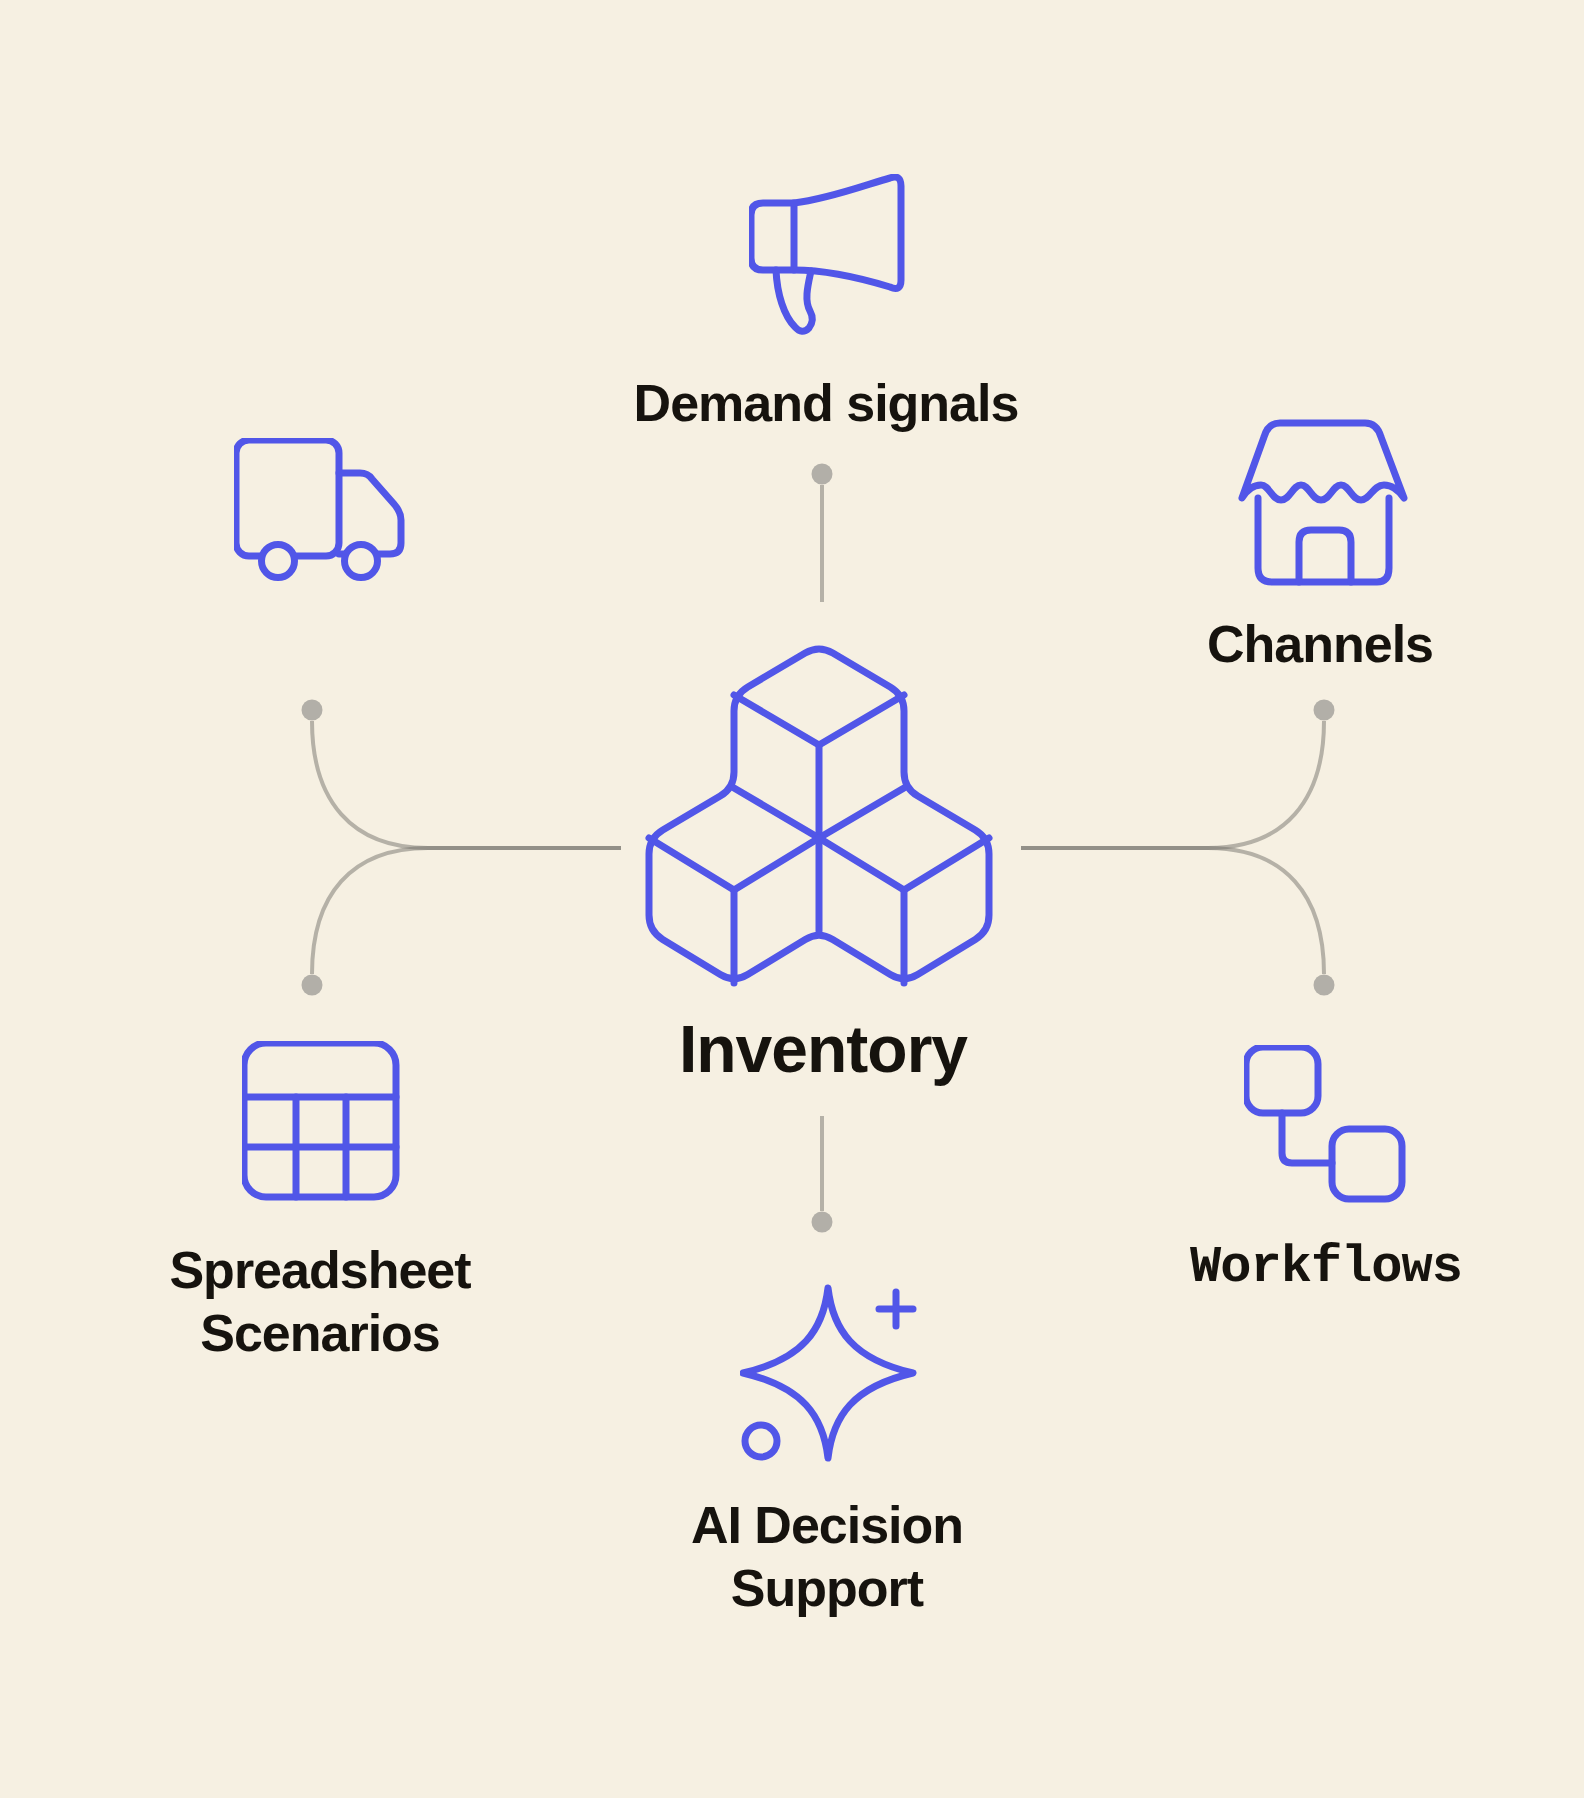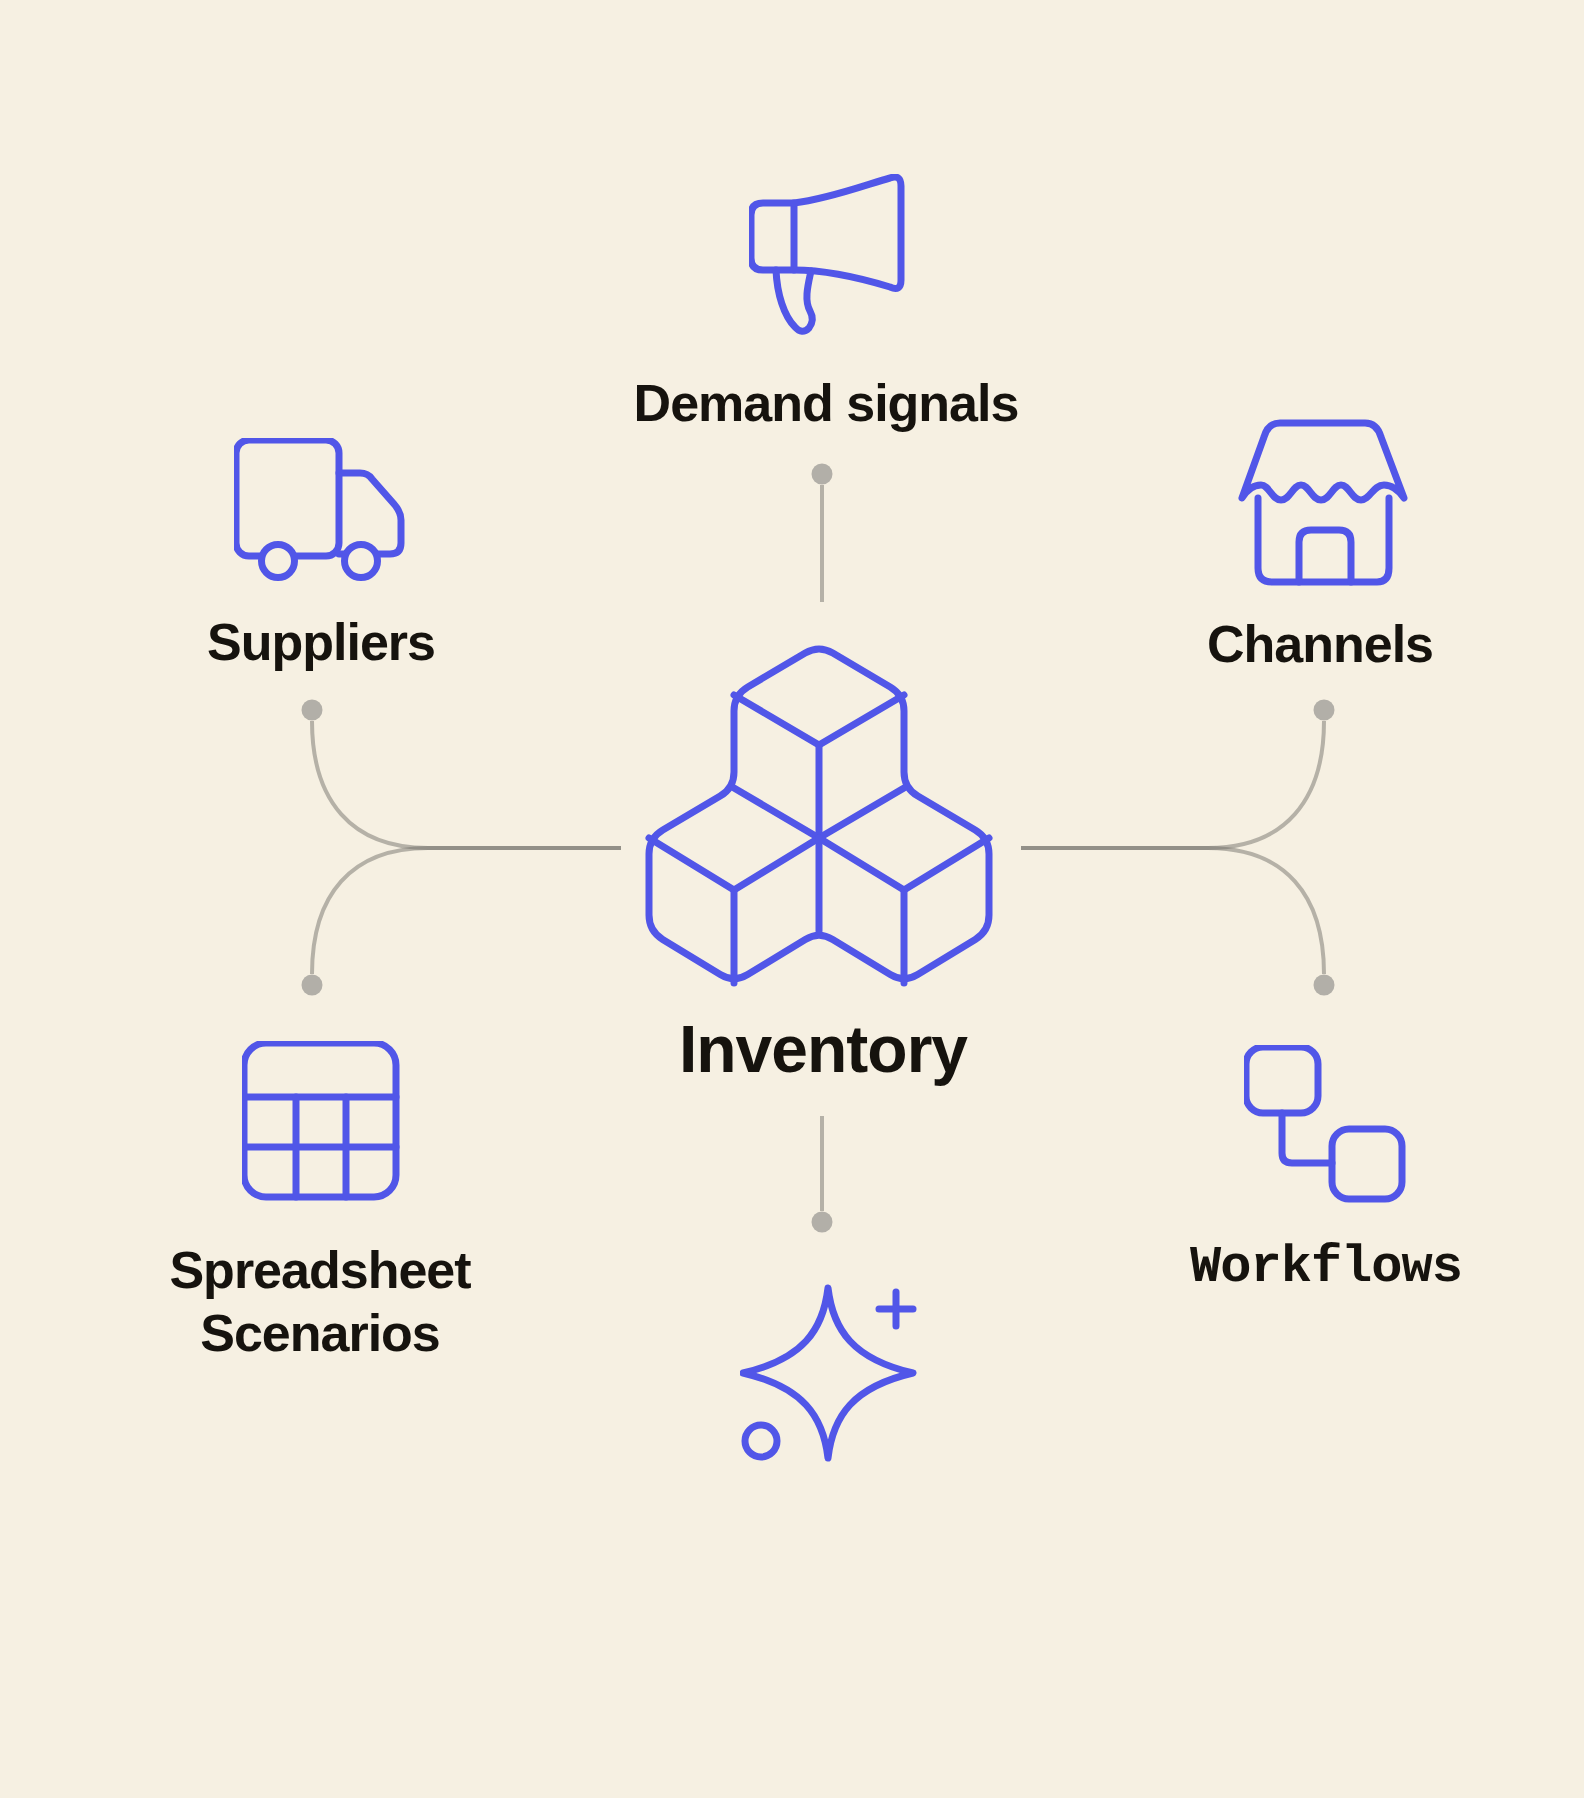--- a/index.html
+++ b/index.html
@@ -128,25 +128,26 @@
     <svg width="180" height="180" viewBox="0 0 180 180" fill="none" stroke="#5156e8" stroke-width="7" stroke-linecap="round" stroke-linejoin="round">
       <path d="M 88,6 C 93,48 113,77 173,91 C 113,105 93,134 88,176 C 83,134 63,105 3,91 C 63,77 83,48 88,6 Z"></path>
       <path d="M 139,27 L 173,27"></path>
       <path d="M 156,10 L 156,44"></path>
       <circle cx="21" cy="159" r="16"></circle>
     </svg>
   </div>
 
   <div class="label" style="left:790px;top:372px;">Demand signals</div>
 
-  <div class="label" style="left:285px;top:611px;">Suppliers</div>
 
   <div class="label" style="left:1284px;top:613px;">Channels</div>
 
   <div class="label label--center" style="left:787px;top:1016px;">Inventory</div>
 
   <div class="label" style="left:284px;top:1239px;">Spreadsheet
 Scenarios</div>
 
   <div class="label" style="left:1290px;top:1236px;font-family:Liberation Mono, monospace;">Workflows</div>
 
+  <div class="label" style="left:791px;top:1494px;">AI Decision
+Support</div>
 
 </div>
 
 </body></html>

